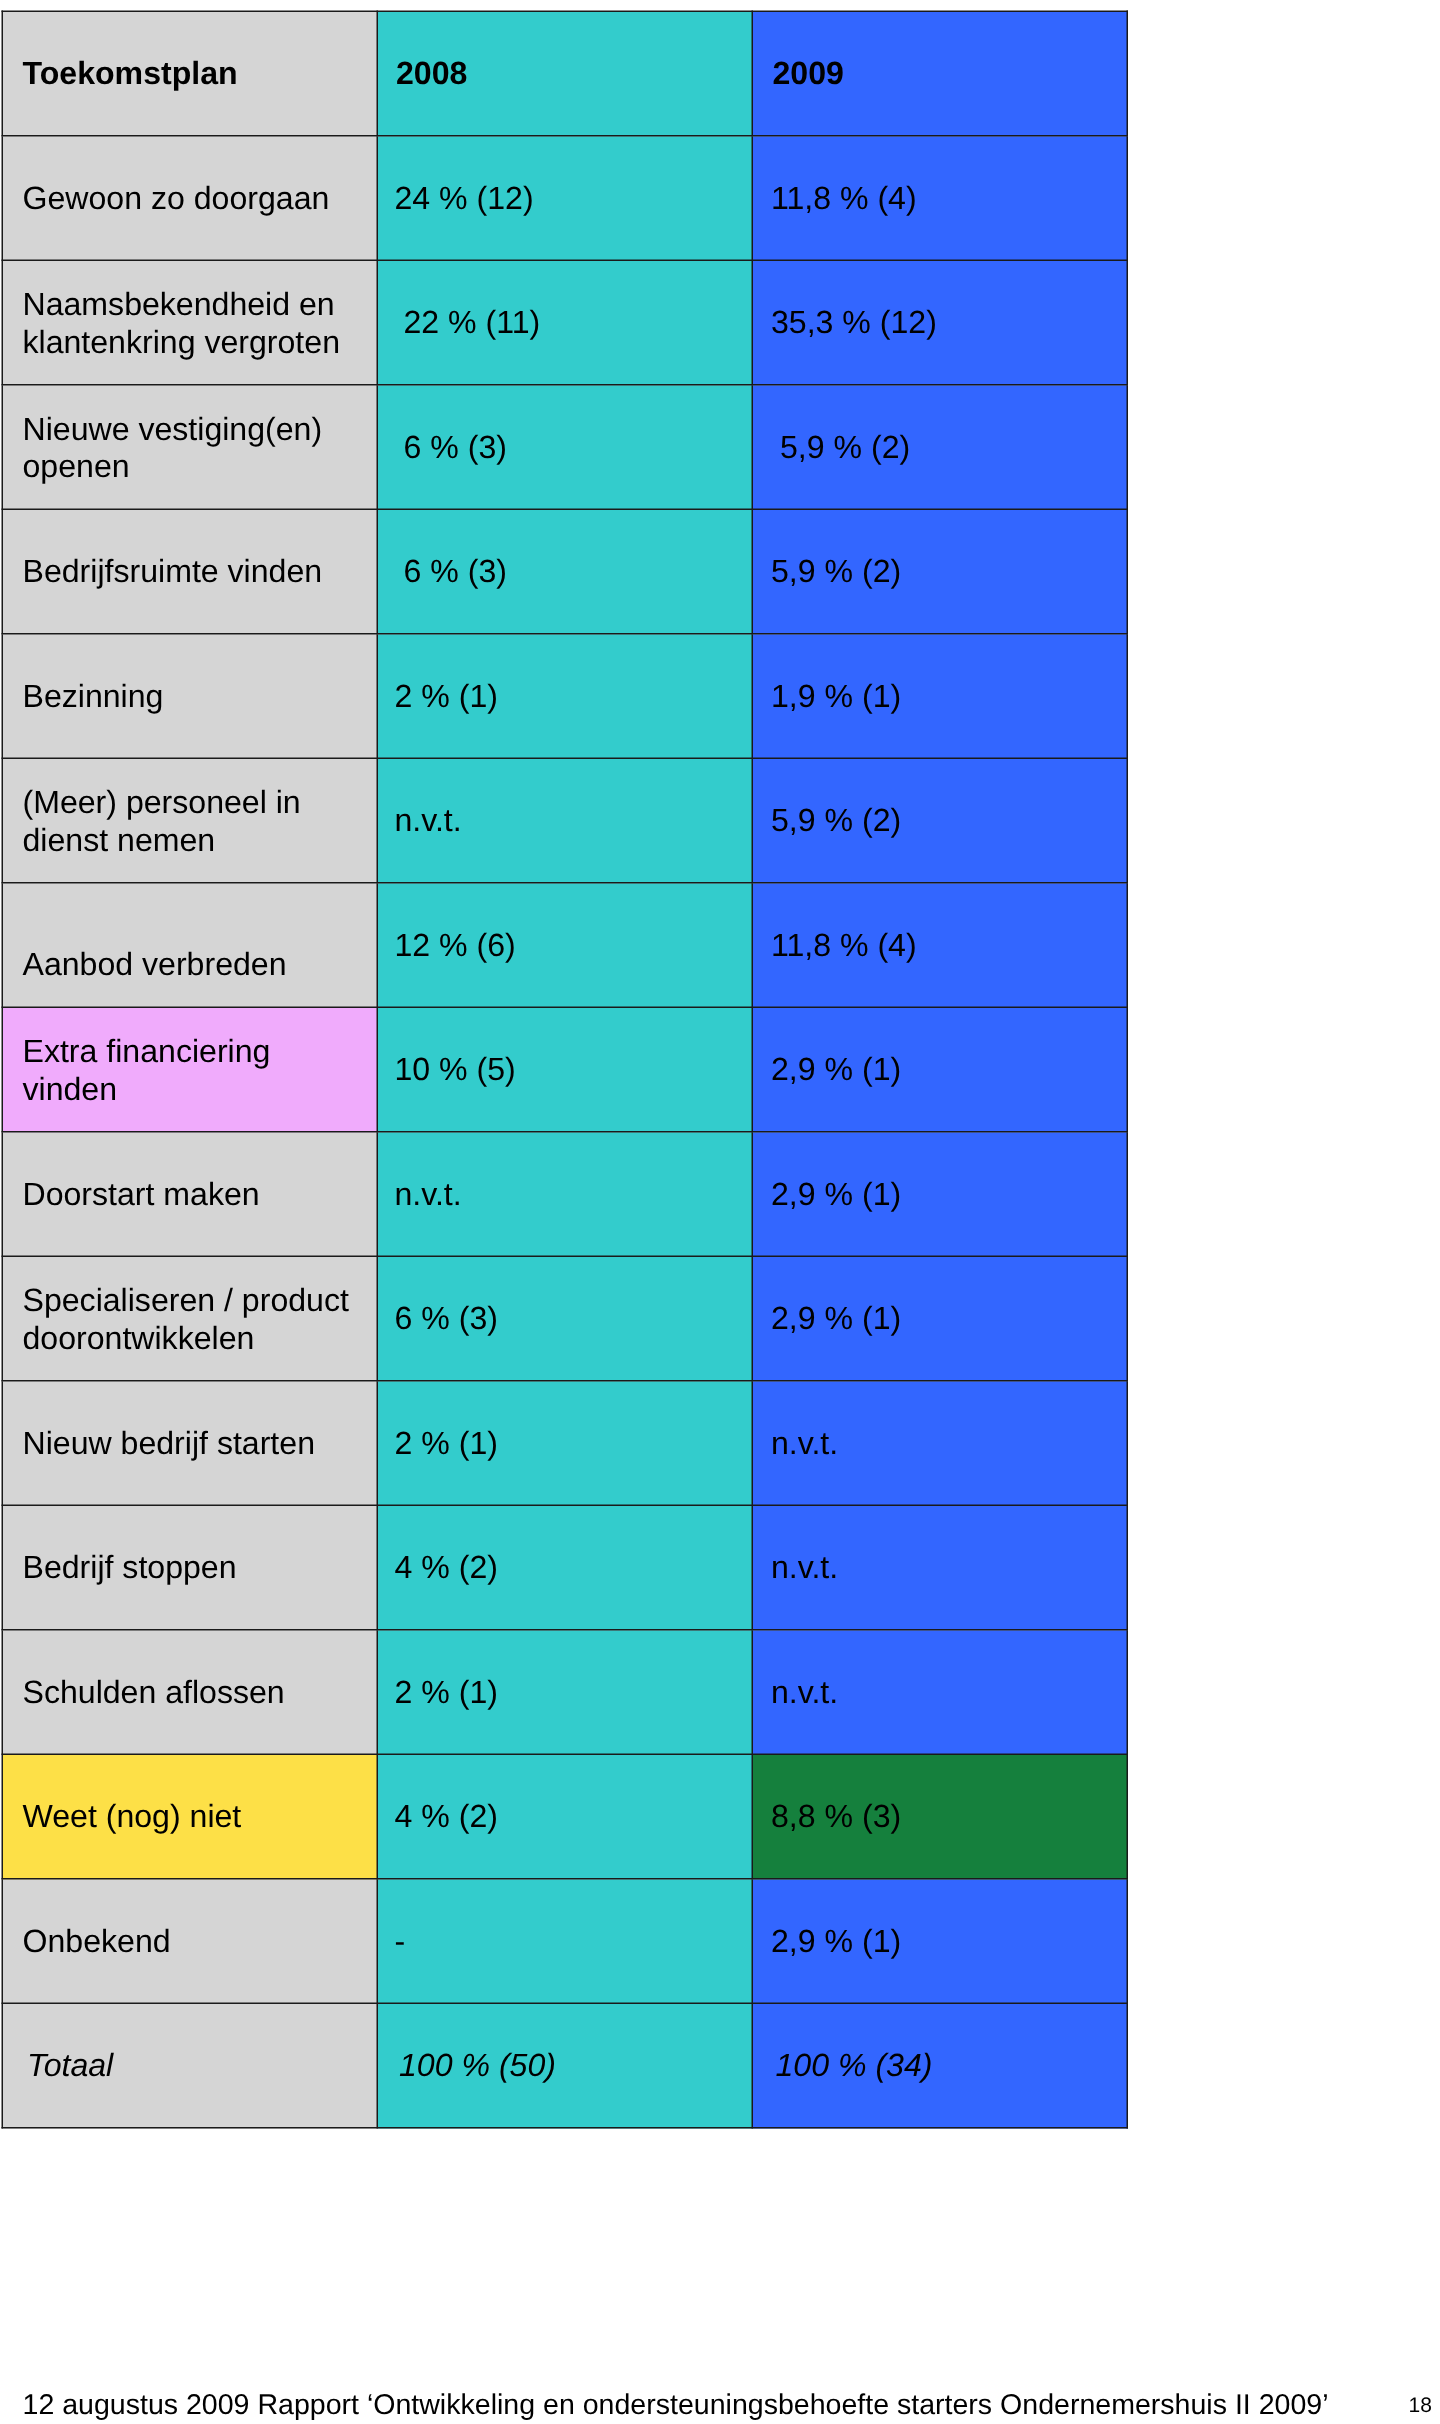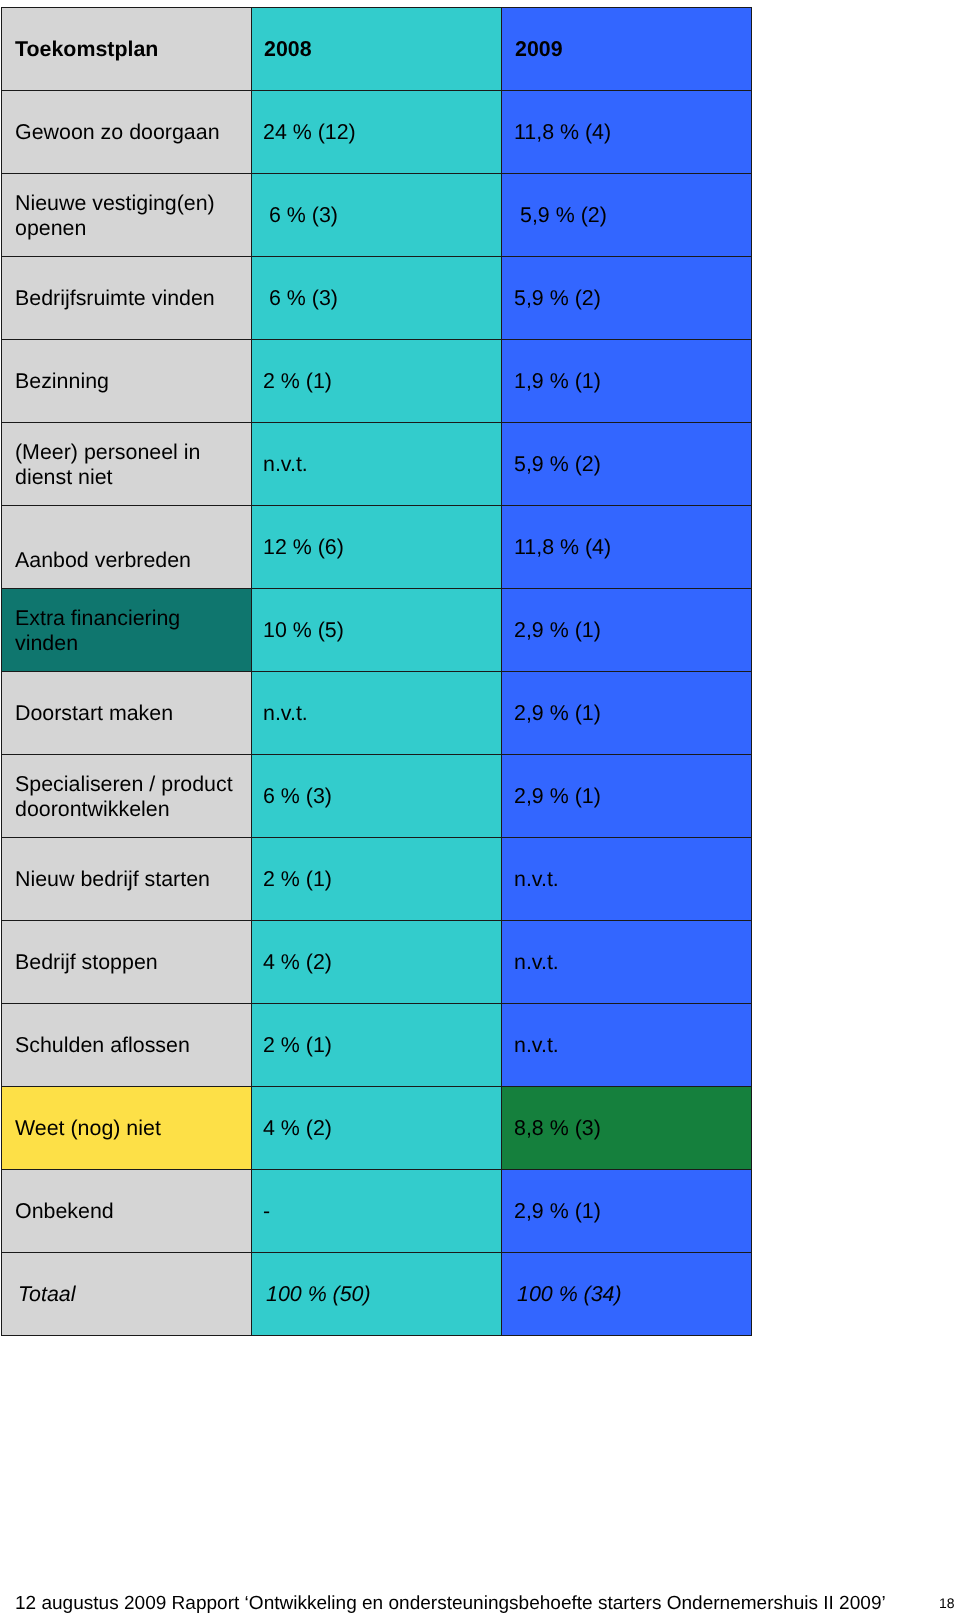--- a/index.html
+++ b/index.html
@@ -35,46 +35,51 @@
           <td class="c1 hd" style="background: rgb(213, 213, 213); border-color: rgb(26, 26, 26);">Toekomstplan</td>
           <td class="c2 hd" style="background: rgb(51, 204, 204); border-color: rgb(26, 26, 26);">2008</td>
           <td class="c3 hd" style="background: rgb(51, 102, 255); border-color: rgb(26, 26, 26);">2009</td>
         </tr>
         <tr>
           <td class="c1" style="background: rgb(213, 213, 213); border-color: rgb(26, 26, 26);">Gewoon zo doorgaan</td>
           <td class="c2" style="background: rgb(51, 204, 204); border-color: rgb(26, 26, 26);">24 % (12)</td>
           <td class="c3" style="background: rgb(51, 102, 255); border-color: rgb(26, 26, 26);">11,8 % (4)</td>
         </tr>
         <tr>
+          <td class="c1 two" style="background: rgb(213, 213, 213); border-color: rgb(26, 26, 26);">Naamsbekendheid en klantenkring vergroten</td>
+          <td class="c2 ind" style="background: rgb(51, 204, 204); border-color: rgb(26, 26, 26);">22 % (11)</td>
+          <td class="c3" style="background: rgb(51, 102, 255); border-color: rgb(26, 26, 26);">35,3 % (12)</td>
+        </tr>
+        <tr>
           <td class="c1 two" style="background: rgb(213, 213, 213); border-color: rgb(26, 26, 26);">Nieuwe vestiging(en) openen</td>
           <td class="c2 ind" style="background: rgb(51, 204, 204); border-color: rgb(26, 26, 26);">6 % (3)</td>
           <td class="c3 ind" style="background: rgb(51, 102, 255); border-color: rgb(26, 26, 26);">5,9 % (2)</td>
         </tr>
         <tr>
           <td class="c1" style="background: rgb(213, 213, 213); border-color: rgb(26, 26, 26);">Bedrijfsruimte vinden</td>
           <td class="c2 ind" style="background: rgb(51, 204, 204); border-color: rgb(26, 26, 26);">6 % (3)</td>
           <td class="c3" style="background: rgb(51, 102, 255); border-color: rgb(26, 26, 26);">5,9 % (2)</td>
         </tr>
         <tr>
           <td class="c1" style="background: rgb(213, 213, 213); border-color: rgb(26, 26, 26);">Bezinning</td>
           <td class="c2" style="background: rgb(51, 204, 204); border-color: rgb(26, 26, 26);">2 % (1)</td>
           <td class="c3" style="background: rgb(51, 102, 255); border-color: rgb(26, 26, 26);">1,9 % (1)</td>
         </tr>
         <tr>
-          <td class="c1 two" style="background: rgb(213, 213, 213); border-color: rgb(26, 26, 26);">(Meer) personeel in dienst niet</td>
+          <td class="c1 two" style="background: rgb(213, 213, 213); border-color: rgb(26, 26, 26);">(Meer) personeel in dienst nemen</td>
           <td class="c2" style="background: rgb(51, 204, 204); border-color: rgb(26, 26, 26);">n.v.t.</td>
           <td class="c3" style="background: rgb(51, 102, 255); border-color: rgb(26, 26, 26);">5,9 % (2)</td>
         </tr>
         <tr>
           <td class="c1 low" style="background: rgb(213, 213, 213); border-color: rgb(26, 26, 26);">Aanbod verbreden</td>
           <td class="c2" style="background: rgb(51, 204, 204); border-color: rgb(26, 26, 26);">12 % (6)</td>
           <td class="c3" style="background: rgb(51, 102, 255); border-color: rgb(26, 26, 26);">11,8 % (4)</td>
         </tr>
         <tr>
-          <td class="c1 two" style="background: #0f766e; border-color: rgb(26, 26, 26); margin-left: 38px;">Extra financiering vinden</td>
+          <td class="c1 two" style="background: #f0abfc; border-color: rgb(26, 26, 26); margin-left: 38px;">Extra financiering vinden</td>
           <td class="c2" style="background: rgb(51, 204, 204); border-color: rgb(26, 26, 26);">10 % (5)</td>
           <td class="c3" style="background: rgb(51, 102, 255); border-color: rgb(26, 26, 26);">2,9 % (1)</td>
         </tr>
         <tr>
           <td class="c1" style="background: rgb(213, 213, 213); border-color: rgb(26, 26, 26);">Doorstart maken</td>
           <td class="c2" style="background: rgb(51, 204, 204); border-color: rgb(26, 26, 26);">n.v.t.</td>
           <td class="c3" style="background: rgb(51, 102, 255); border-color: rgb(26, 26, 26);">2,9 % (1)</td>
         </tr>
         <tr>
           <td class="c1 two" style="background: rgb(213, 213, 213); border-color: rgb(26, 26, 26);">Specialiseren / product doorontwikkelen</td>

